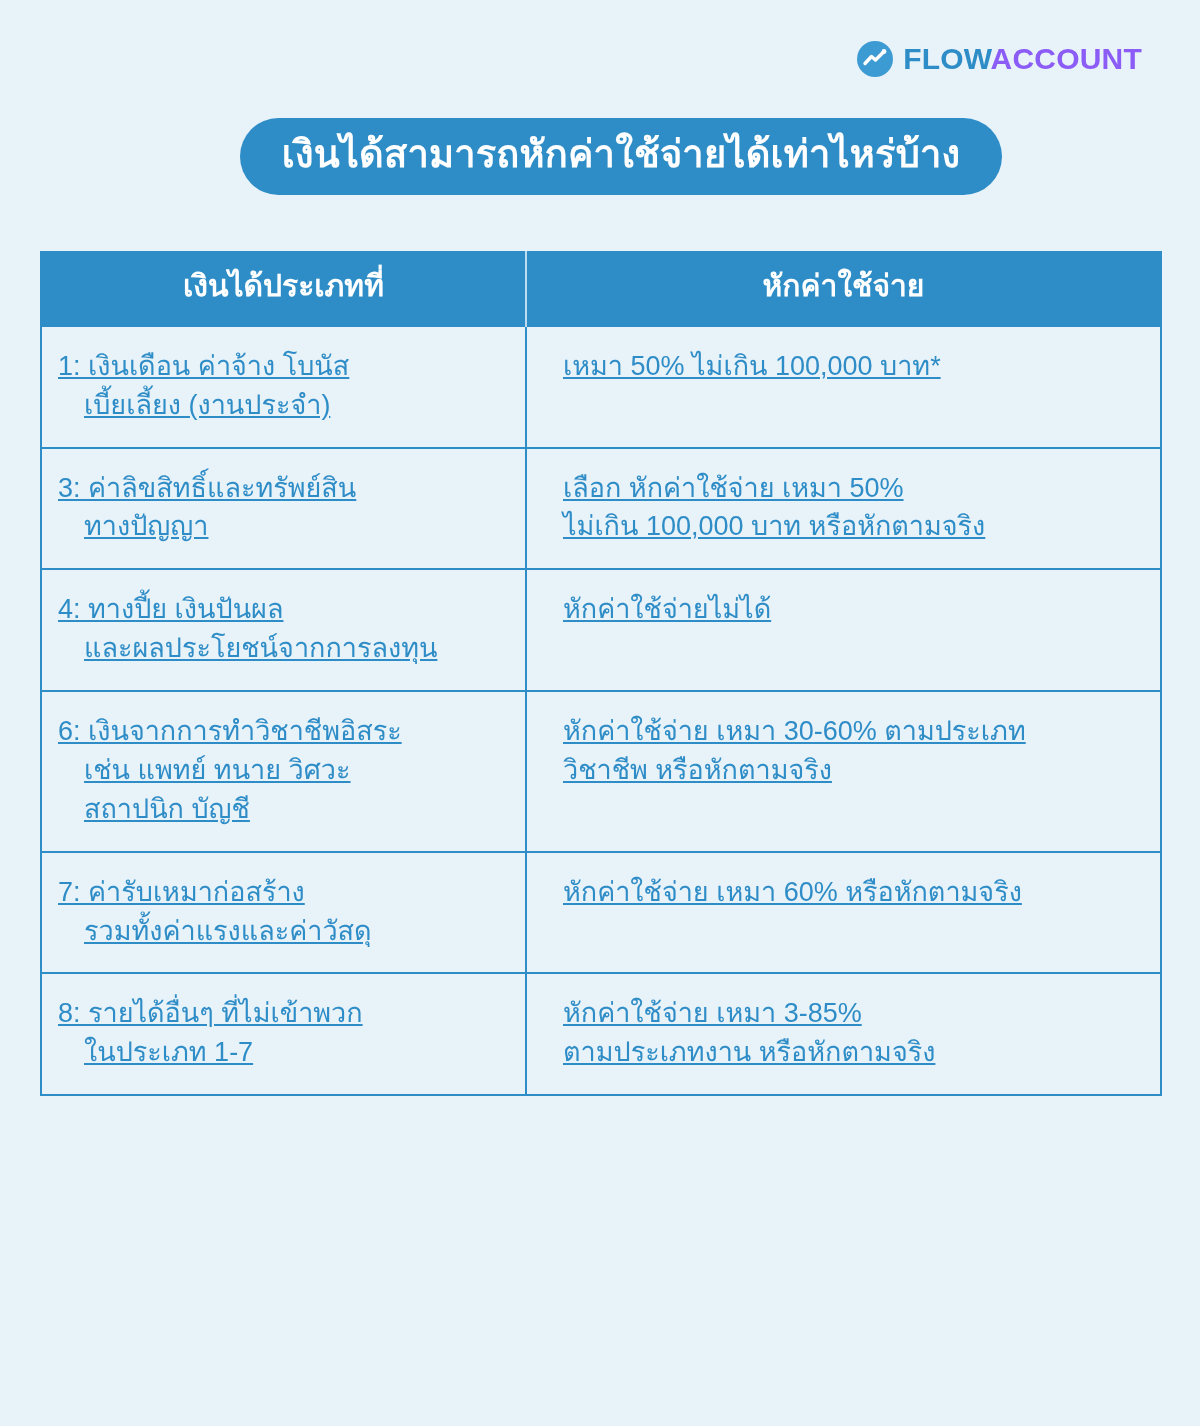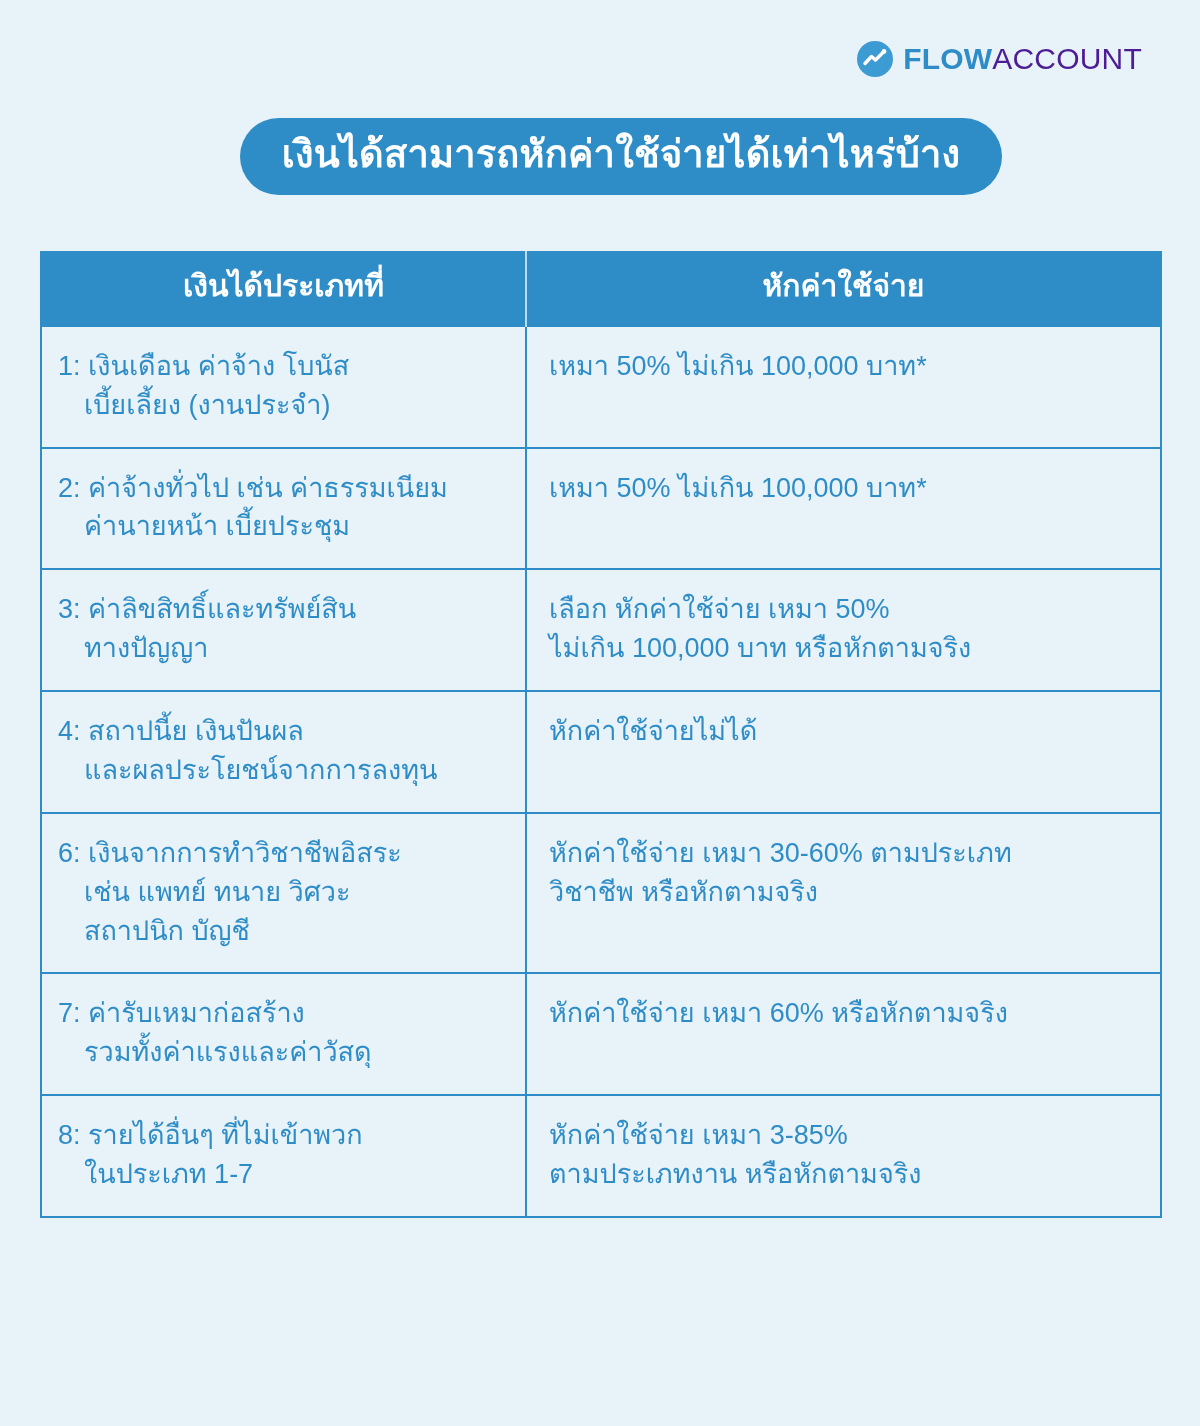--- a/index.html
+++ b/index.html
@@ -41,21 +41,21 @@
   }
 
   .brand-wordmark {
     font-size: 30px;
     letter-spacing: 0.2px;
     line-height: 1;
     white-space: nowrap;
     font-weight: 400;
   }
   .brand-wordmark .wm-bold { color: #2e8dc7; font-weight: 700; }
-  .brand-wordmark .wm-light { color: #4c1d95; font-weight: 400; }
+  .brand-wordmark .wm-light { color: #8b5cf6; font-weight: 700; }
 
   
   .title-wrap {
     display: flex;
     justify-content: center;
     padding-bottom: 56px;
     margin-left: 42px;
   }
 
   .title-pill {
@@ -103,27 +103,28 @@
   }
 
   .deduction-table tbody td {
     border-top: 2px solid #2e8dc7;
     padding: 20px 16px 22px 14px;
     vertical-align: top;
     font-size: 27px;
     line-height: 1.44;
     color: #2e8dc7;
     background: #e8f2f9;
+    text-decoration: underline;
   }
   .deduction-table tbody td.cell-type {
     border-right: 2px solid #2e8dc7;
     padding-left: 16px;
   }
   .deduction-table tbody td.cell-value {
-    padding-left: 22px;
+    padding-left: 36px;
     margin-left: 19px;
   }
 
   .cell-line { display: block; white-space: nowrap; }
   .cell-type .cell-line + .cell-line { padding-left: 26px; }
 
   .row-tall td { padding-bottom: 26px; }
 </style>
 </head>
 <body>
@@ -162,40 +163,31 @@
           <td class="cell-type">
             <span class="cell-line">1: เงินเดือน ค่าจ้าง โบนัส</span>
             <span class="cell-line">เบี้ยเลี้ยง (งานประจำ)</span>
           </td>
           <td class="cell-value">
             <span class="cell-line">เหมา 50% ไม่เกิน 100,000 บาท*</span>
           </td>
         </tr>
         <tr>
           <td class="cell-type">
-            <span class="cell-line">2: ค่าจ้างทั่วไป เช่น ค่าธรรมเนียม</span>
-            <span class="cell-line">ค่านายหน้า เบี้ยประชุม</span>
-          </td>
-          <td class="cell-value">
-            <span class="cell-line">เหมา 50% ไม่เกิน 100,000 บาท*</span>
-          </td>
-        </tr>
-        <tr>
-          <td class="cell-type">
             <span class="cell-line">3: ค่าลิขสิทธิ์และทรัพย์สิน</span>
             <span class="cell-line">ทางปัญญา</span>
           </td>
           <td class="cell-value">
             <span class="cell-line">เลือก หักค่าใช้จ่าย เหมา 50%</span>
             <span class="cell-line">ไม่เกิน 100,000 บาท หรือหักตามจริง</span>
           </td>
         </tr>
         <tr>
           <td class="cell-type">
-            <span class="cell-line">4: สถาปนี้ย เงินปันผล</span>
+            <span class="cell-line">4: ทางปี้ย เงินปันผล</span>
             <span class="cell-line">และผลประโยชน์จากการลงทุน</span>
           </td>
           <td class="cell-value">
             <span class="cell-line">หักค่าใช้จ่ายไม่ได้</span>
           </td>
         </tr>
         <tr class="row-tall">
           <td class="cell-type">
             <span class="cell-line">6: เงินจากการทำวิชาชีพอิสระ</span>
             <span class="cell-line">เช่น แพทย์ ทนาย วิศวะ</span>

